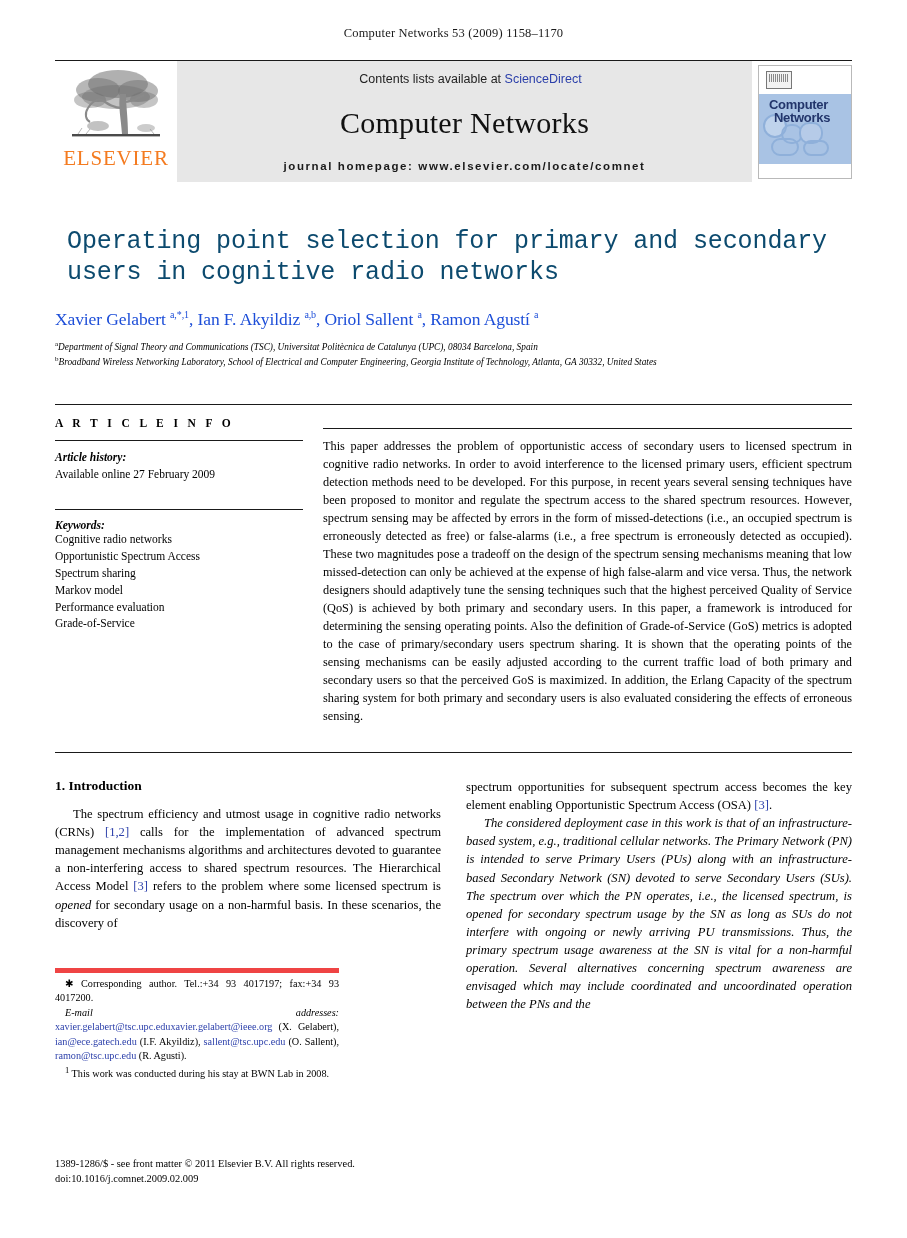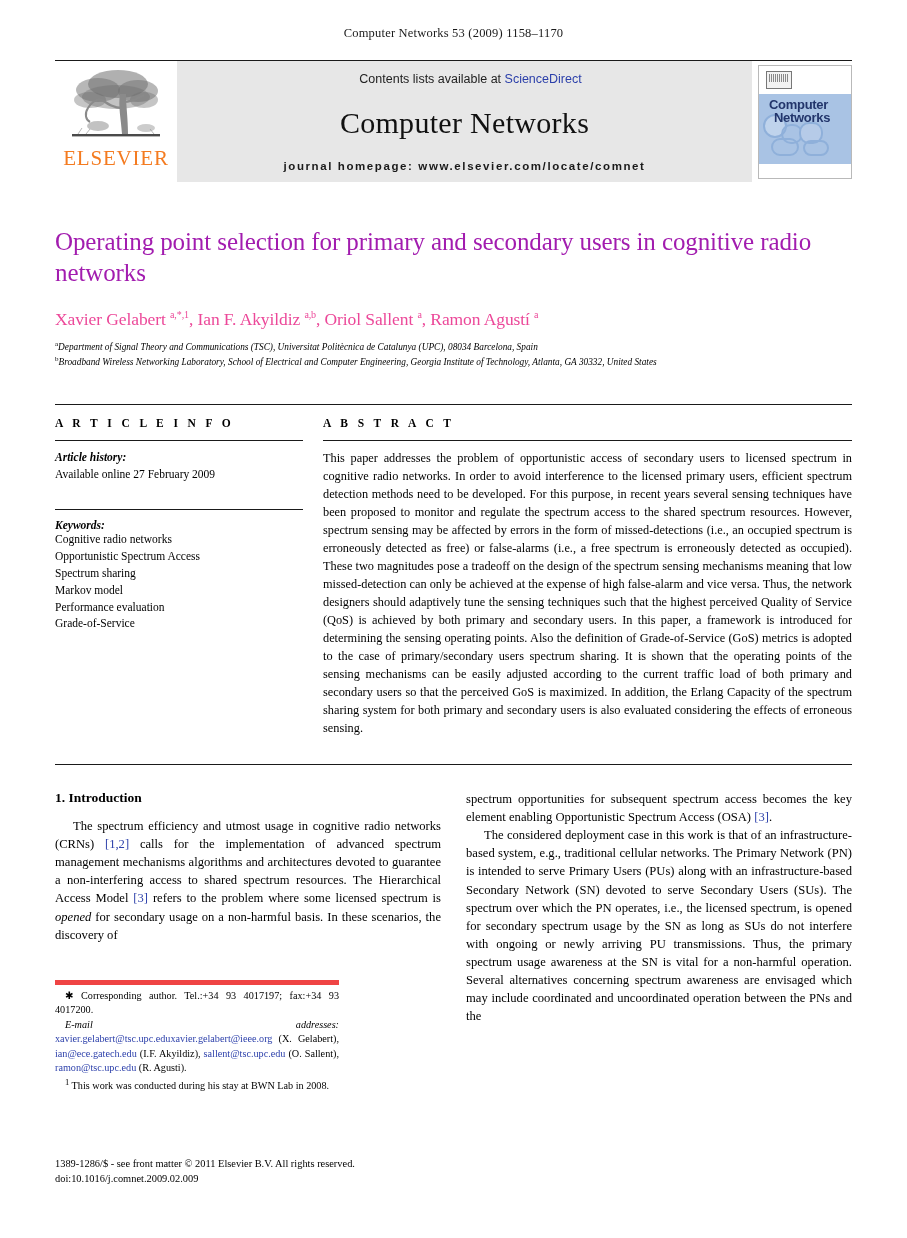--- a/index.html
+++ b/index.html
@@ -152,33 +152,33 @@
   .cover-title .ln2 { display: block; padding-left: 5px; }
   .cover-footer {
     position: absolute;
     left: 0; right: 0; bottom: 14px; height: 5px;
     background: #a9c3e4;
   }
 
   
   .title-block { margin: 44px 55px 0 55px; }
   .paper-title {
-    font-family: Liberation Serif, serif;
+    font-family: Liberation Mono, monospace;
     font-size: 25px;
     line-height: 1.24;
     font-weight: normal;
-    margin: 0;
-    color: #a21caf;
+    margin: 12px;
+    color: #0c4a6e;
     letter-spacing: -0.1px;
   }
   .authors {
     font-family: "Liberation Serif", serif;
     font-size: 17.5px;
     margin-top: 21px;
-    color: #ec4899;
+    color: #1d4ed8;
     letter-spacing: -0.1px;
   }
   .authors sup { font-size: 10px; }
   .affiliations {
     margin-top: 9px;
     font-family: "Liberation Serif", serif;
     font-style: italic;
     font-size: 9.3px;
     line-height: 1.52;
     color: #000;
@@ -242,21 +242,21 @@
     margin: 0 0 11px 0;
   }
   .para {
     font-size: 12.6px;
     line-height: 1.44;
     text-align: justify;
     margin: 0;
     text-indent: 18px;
     color: #000;
   }
-  .para + .para { margin-top: 0; }
+  .para + .para { margin-top: 0; font-style: italic; }
   .cite { color: #2b3faa; }
   .ital { font-style: italic; }
 
   
   .footnotes {
     margin-top: 36px;
     border-top: 5px solid #ef4444;
     padding-top: 4px;
     width: 284px;
     font-size: 10.2px;
@@ -366,21 +366,20 @@
           <li>Opportunistic Spectrum Access</li>
           <li>Spectrum sharing</li>
           <li>Markov model</li>
           <li>Performance evaluation</li>
           <li>Grade-of-Service</li>
         </ul>
       </div>
     </div>
 
     <div class="col-abstract">
-      <div class="section-caps">A B S T R A C T</div>
       <div class="rule-thin"></div>
       <p class="abstract-body">This paper addresses the problem of opportunistic access of secondary users to licensed spectrum in cognitive radio networks. In order to avoid interference to the licensed primary users, efficient spectrum detection methods need to be developed. For this purpose, in recent years several sensing techniques have been proposed to monitor and regulate the spectrum access to the shared spectrum resources. However, spectrum sensing may be affected by errors in the form of missed-detections (i.e., an occupied spectrum is erroneously detected as free) or false-alarms (i.e., a free spectrum is erroneously detected as occupied). These two magnitudes pose a tradeoff on the design of the spectrum sensing mechanisms meaning that low missed-detection can only be achieved at the expense of high false-alarm and vice versa. Thus, the network designers should adaptively tune the sensing techniques such that the highest perceived Quality of Service (QoS) is achieved by both primary and secondary users. In this paper, a framework is introduced for determining the sensing operating points. Also the definition of Grade-of-Service (GoS) metrics is adopted to the case of primary/secondary users spectrum sharing. It is shown that the operating points of the sensing mechanisms can be easily adjusted according to the current traffic load of both primary and secondary users so that the perceived GoS is maximized. In addition, the Erlang Capacity of the spectrum sharing system for both primary and secondary users is also evaluated considering the effects of erroneous sensing.</p>
     </div>
   </div>
   <div class="abstract-rule-bottom" style="margin-left:55px;margin-right:55px;"></div>
 
   <div class="body-cols">
 
     <div class="bcol">
       <h2 class="sec-heading">1. Introduction</h2>

